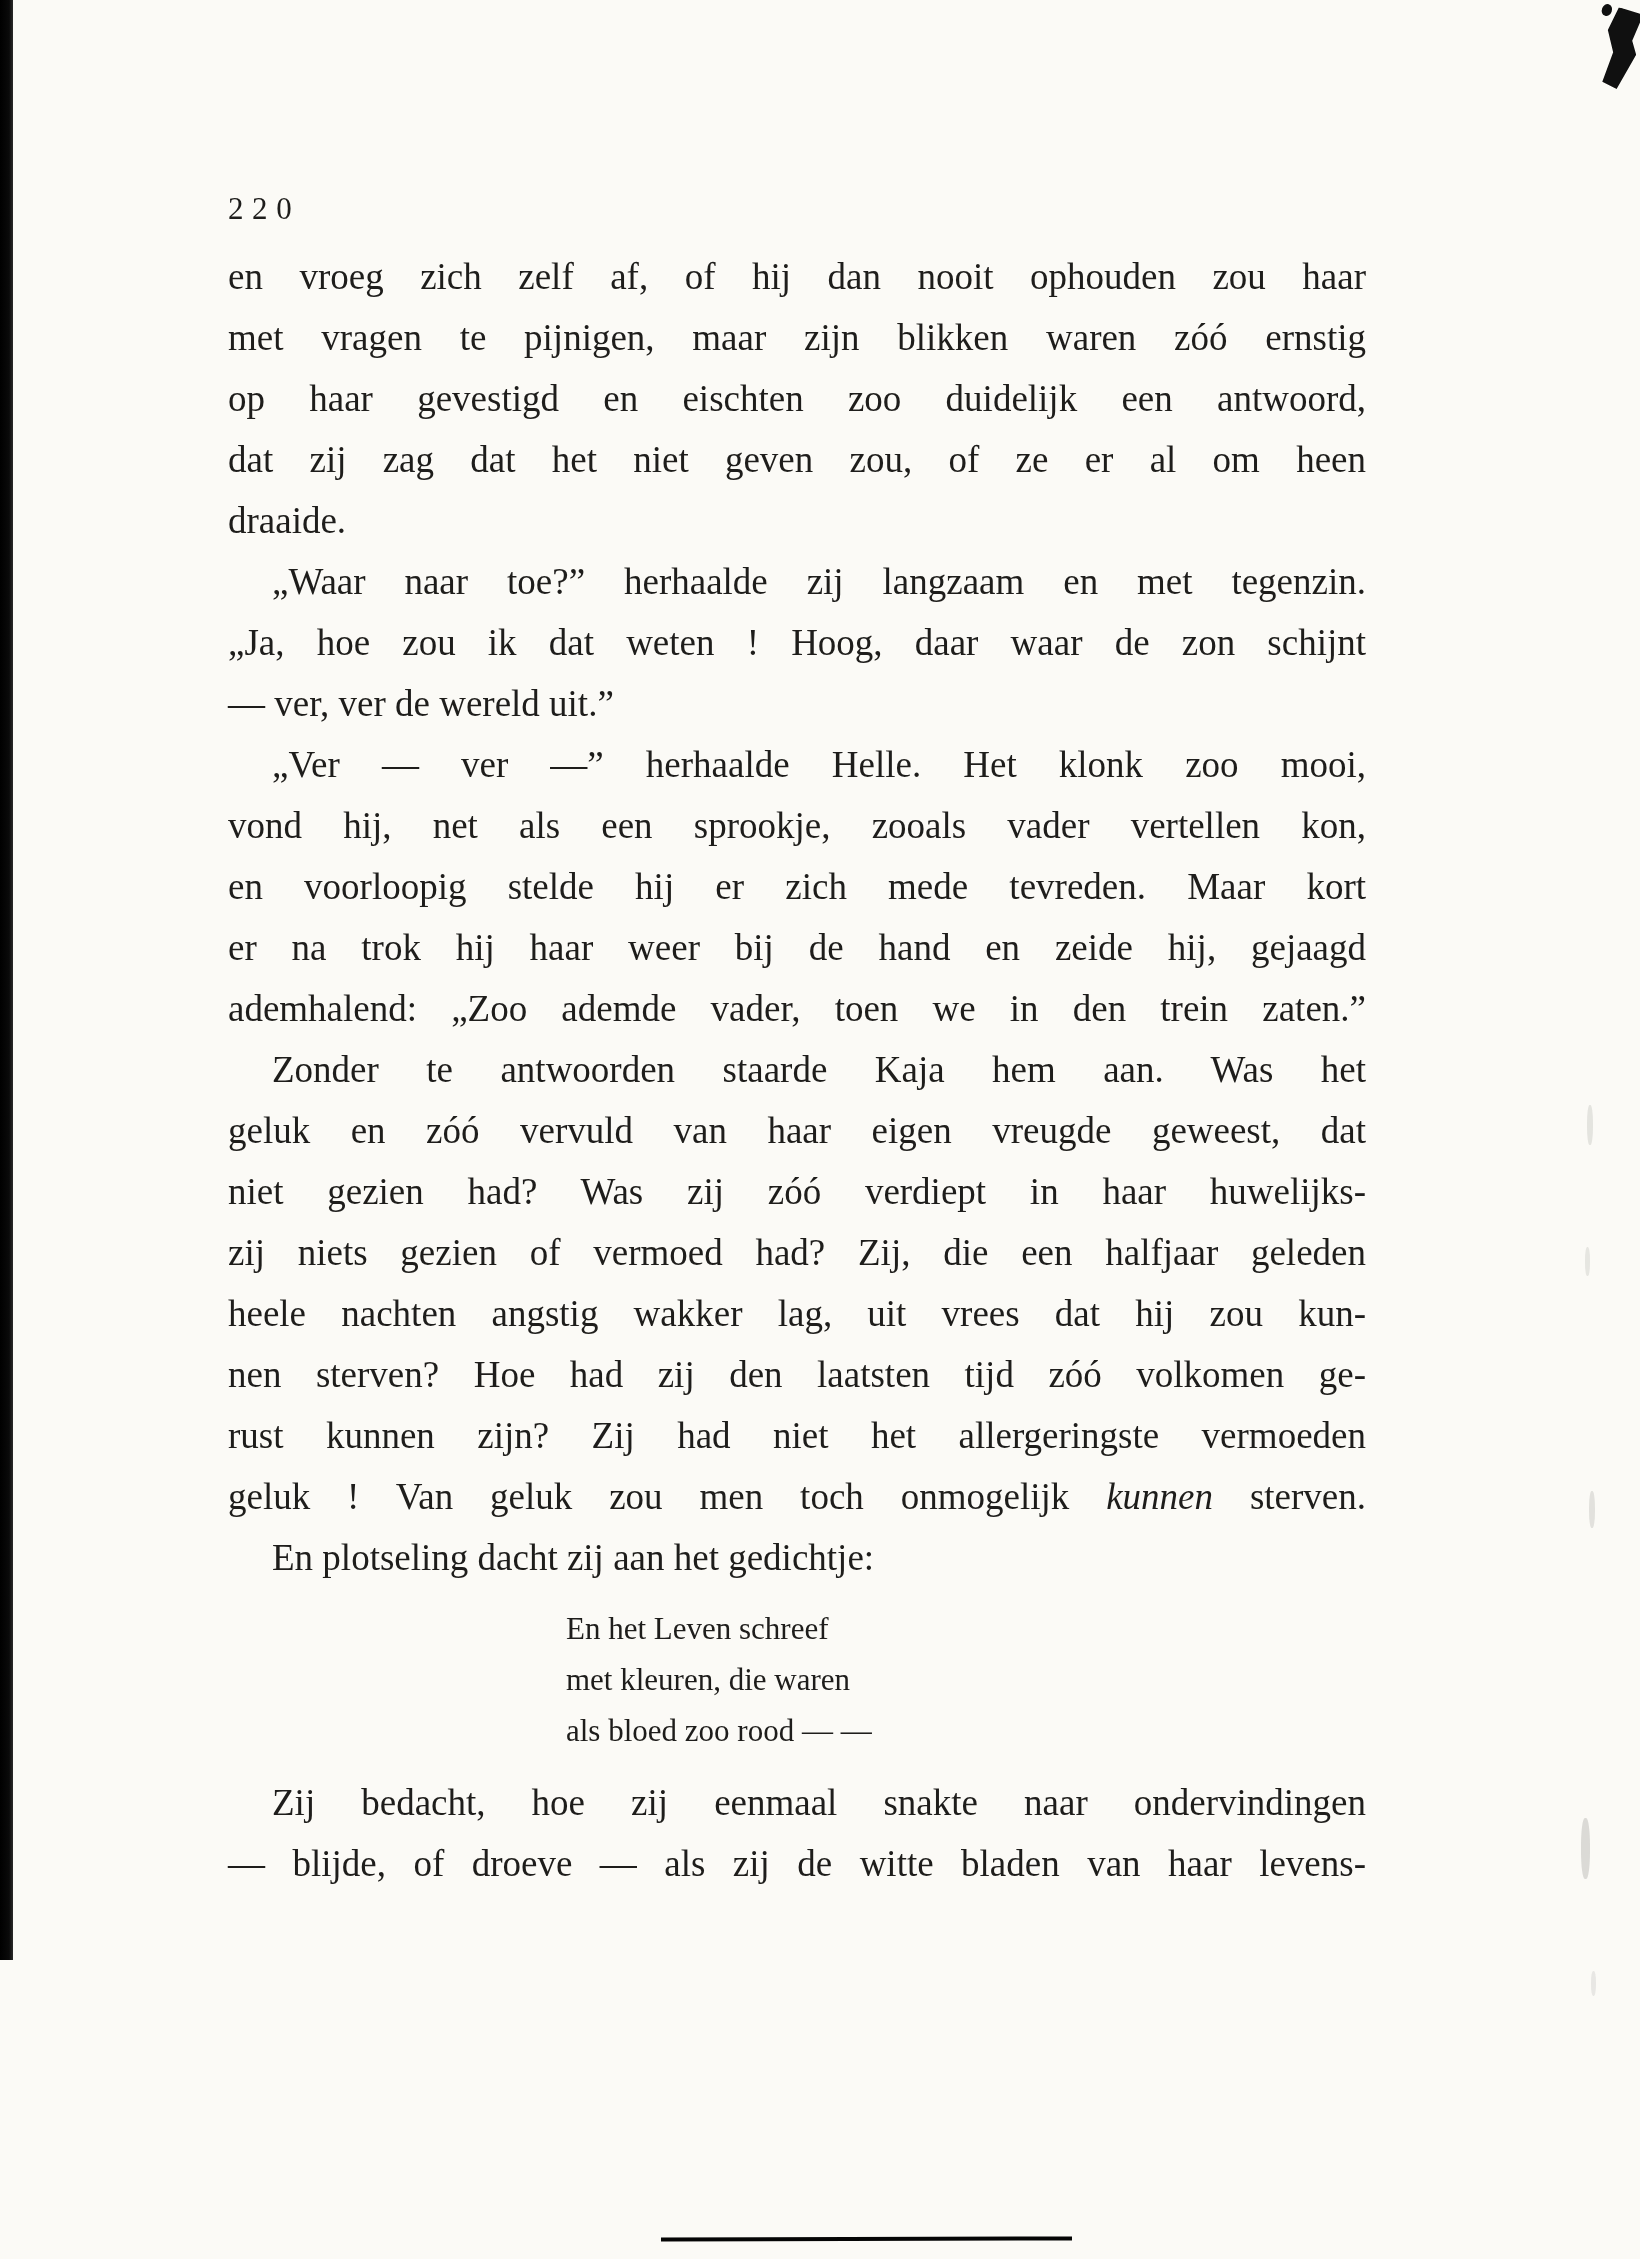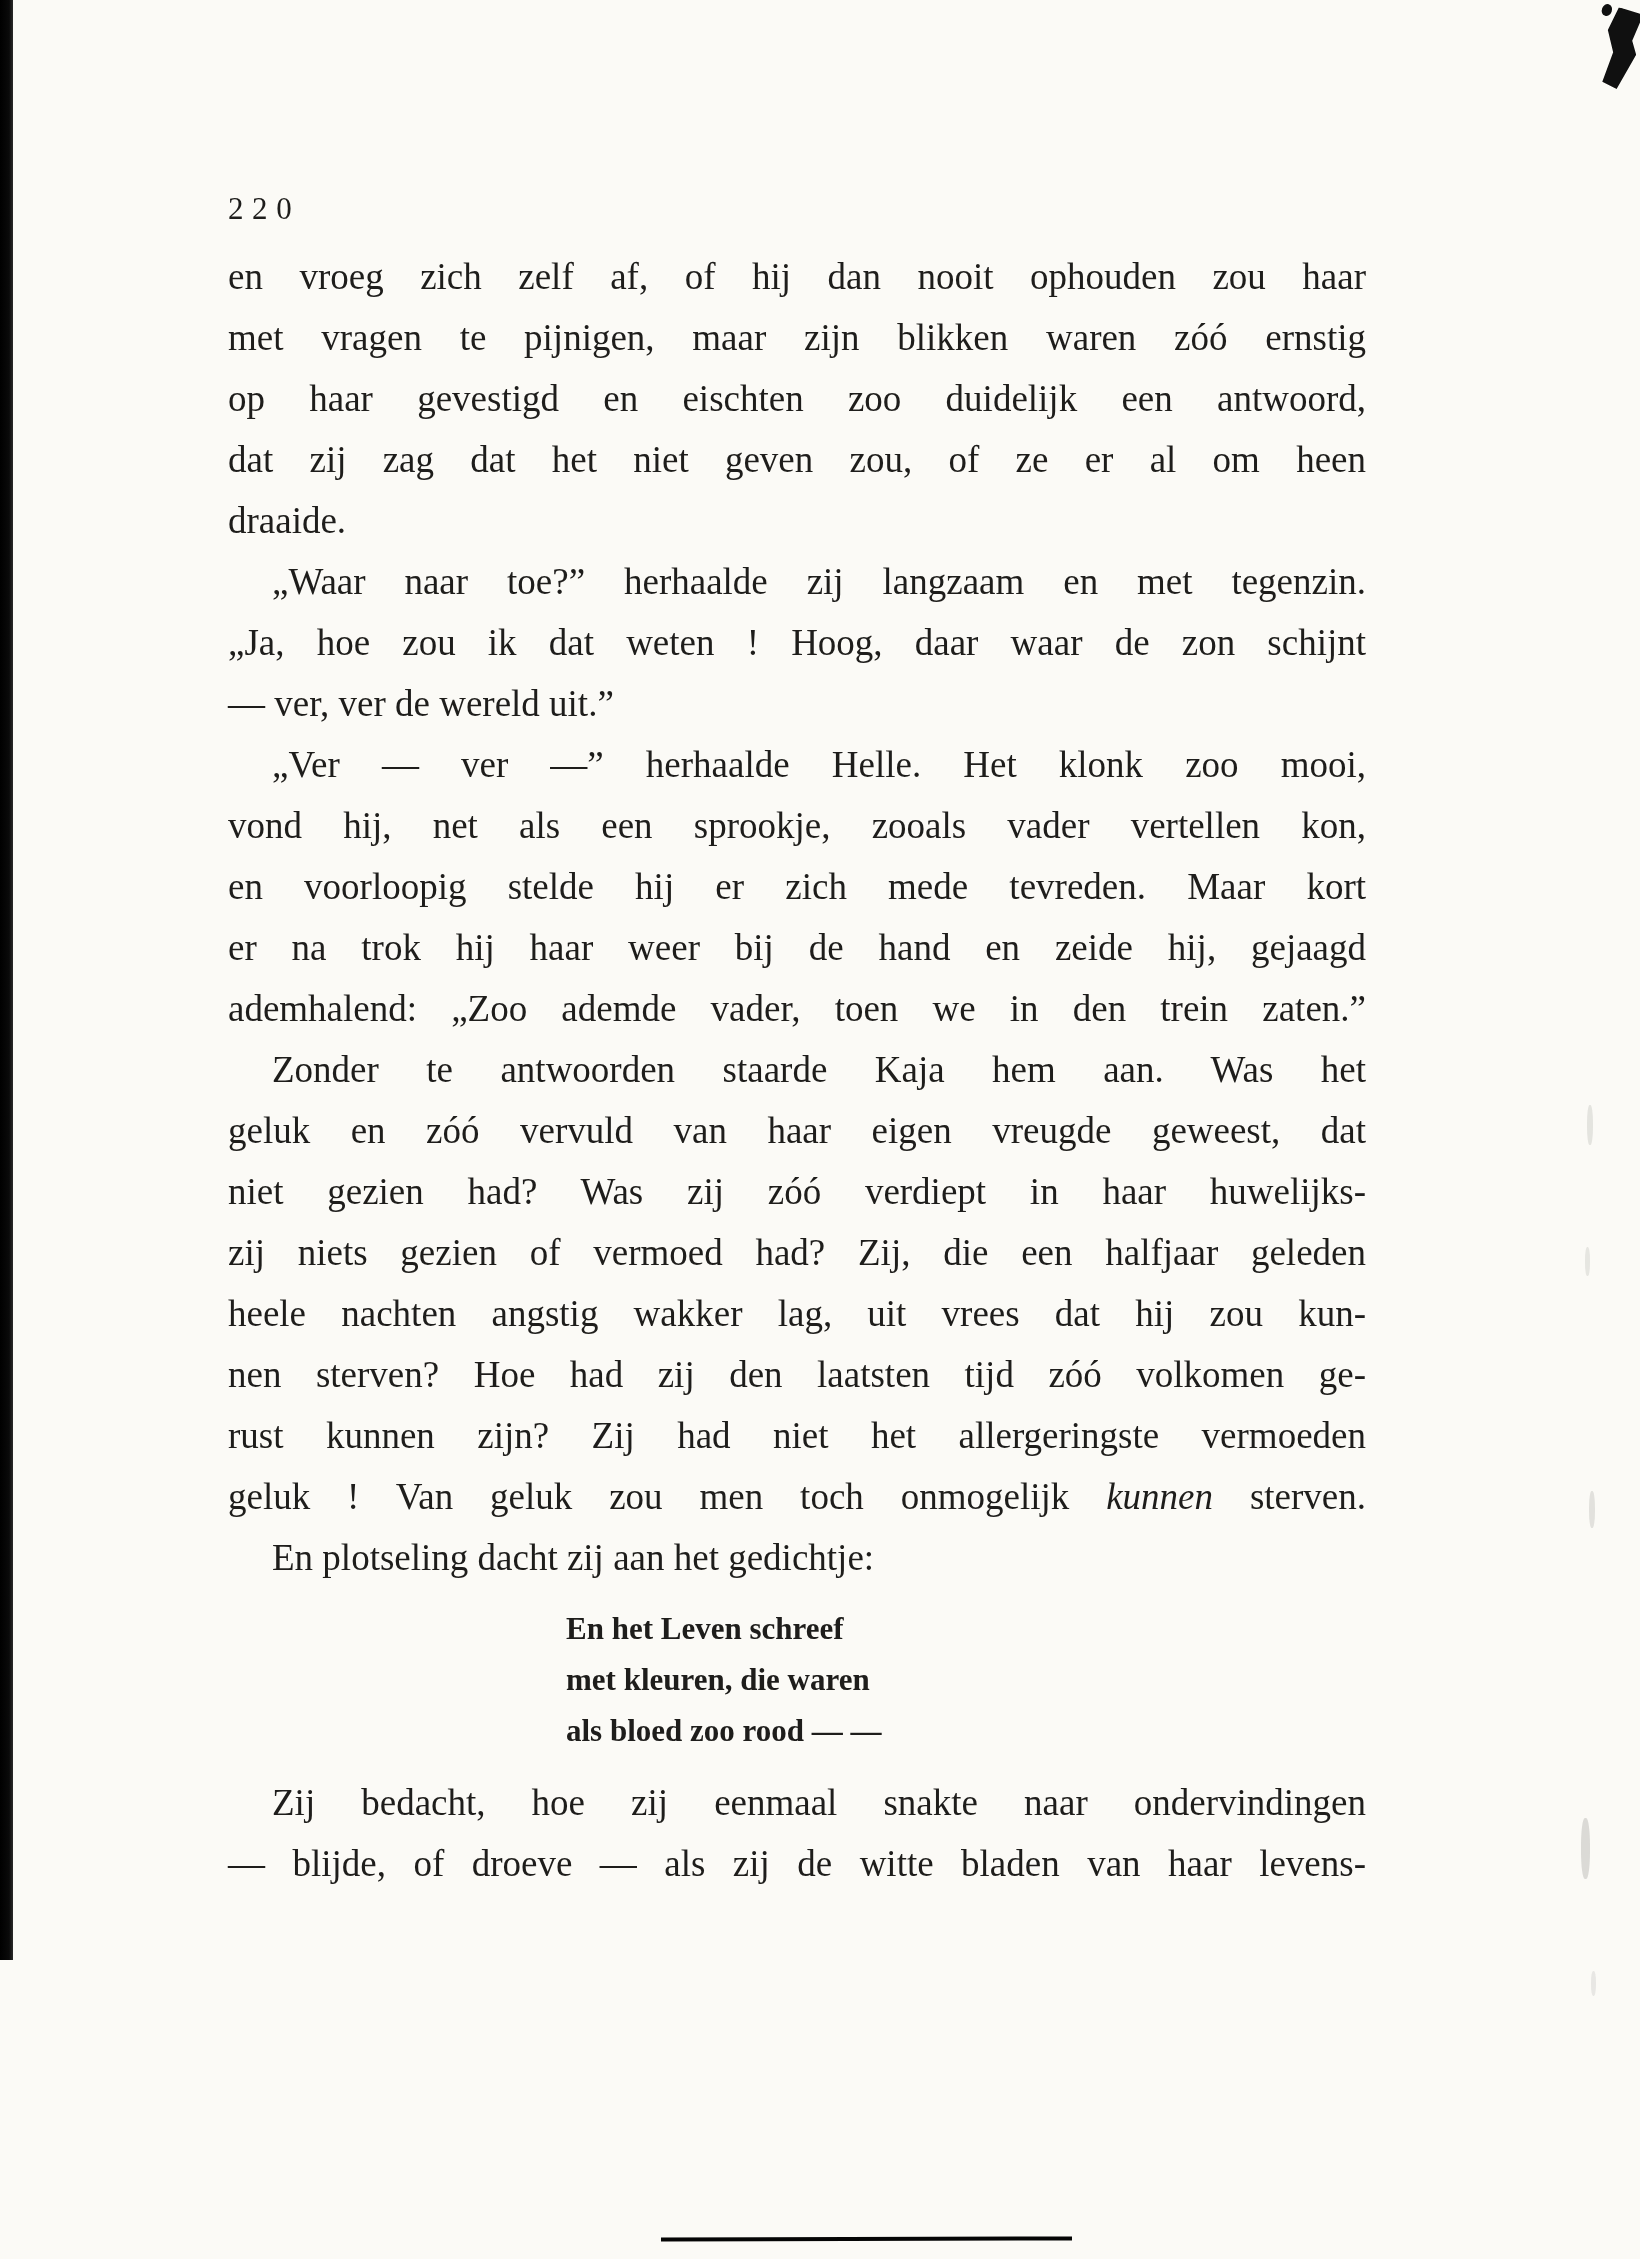--- a/index.html
+++ b/index.html
@@ -80,21 +80,20 @@
     text-align: justify;
     text-align-last: justify;
     white-space: normal;
   }
   .line.natural { text-align-last: left; }
   .line.indent { text-indent: 44px; }
   .poem {
     margin: 15.4px 0 15.4px 338px;
     font-size: 31px;
     line-height: 51px;
-    font-weight: bold;
   }
   .poem-line {
     text-align: left;
     text-align-last: left;
   }
   i { font-style: italic; }
 </style>
 </head>
 <body>
 

